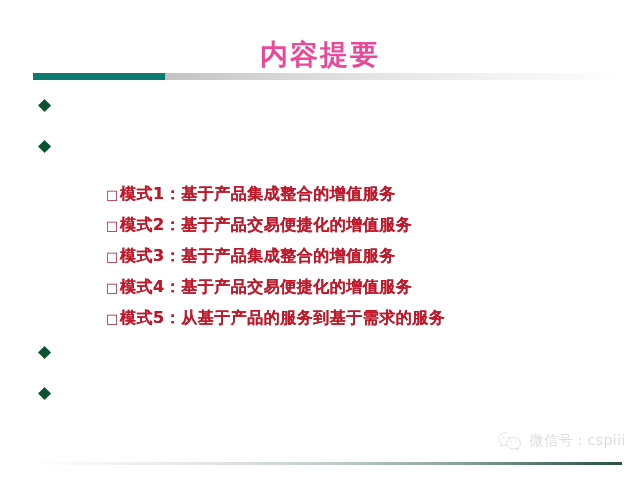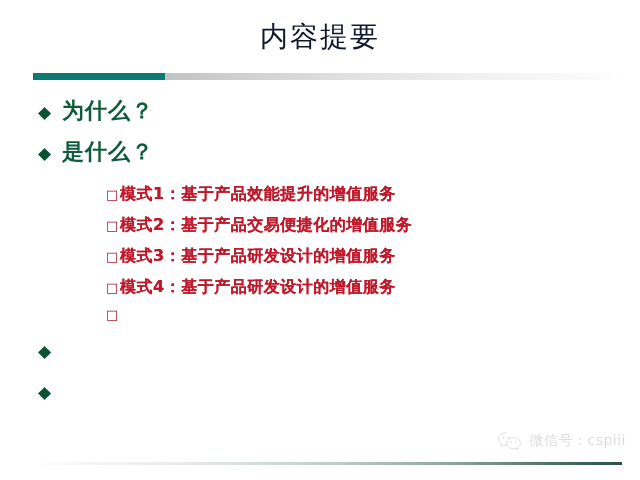--- a/index.html
+++ b/index.html
@@ -27,25 +27,25 @@
   
   .title-area {
     position: absolute;
     top: 22px;
     left: 0;
     width: 640px;
     text-align: center;
   }
   .slide-title {
     font-size: 28px;
-    font-weight: 400;
+    font-weight: 700;
     letter-spacing: 2px;
-    color: #0f172a;
+    color: #ec4899;
     line-height: 1.1;
-    margin: 0;
+    margin: 18px;
     font-family: "DejaVu Sans", "Liberation Sans", sans-serif;
   }
 
   
   .title-rule {
     position: absolute;
     top: 73px;
     left: 33px;
     width: 589px;
     height: 7px;
@@ -168,52 +168,51 @@
   <div class="title-area">
     <h1 class="slide-title">内容提要</h1>
   </div>
 
   <div class="title-rule"></div>
 
   <div class="outline">
 
     <div class="lvl1">
       <span class="marker">◆</span>
-      <span class="txt">为什么？</span>
-    </div>
-
-    <div class="lvl1">
-      <span class="marker">◆</span>
-      <span class="txt">是什么？</span>
+    </div>
+
+    <div class="lvl1">
+      <span class="marker">◆</span>
     </div>
 
     <div class="sub-group">
 
       <div class="lvl2">
         <span class="marker">□</span>
-        <span class="txt">模式1：基于产品效能提升的增值服务</span>
+        <span class="txt">模式1：基于产品集成整合的增值服务</span>
       </div>
 
       <div class="lvl2">
         <span class="marker">□</span>
         <span class="txt">模式2：基于产品交易便捷化的增值服务</span>
       </div>
 
       <div class="lvl2">
         <span class="marker">□</span>
-        <span class="txt">模式3：基于产品研发设计的增值服务</span>
-      </div>
-
-      <div class="lvl2">
-        <span class="marker">□</span>
-        <span class="txt">模式4：基于产品研发设计的增值服务</span>
-      </div>
-
-      <div class="lvl2">
-        <span class="marker">□</span>
+        <span class="txt">模式3：基于产品集成整合的增值服务</span>
+      </div>
+
+      <div class="lvl2">
+        <span class="marker">□</span>
+        <span class="txt">模式4：基于产品交易便捷化的增值服务</span>
+      </div>
+
+      <div class="lvl2">
+        <span class="marker">□</span>
+        <span class="txt">模式5：从基于产品的服务到基于需求的服务</span>
       </div>
 
     </div>
 
     <div class="lvl1">
       <span class="marker">◆</span>
     </div>
 
     <div class="lvl1">
       <span class="marker">◆</span>

